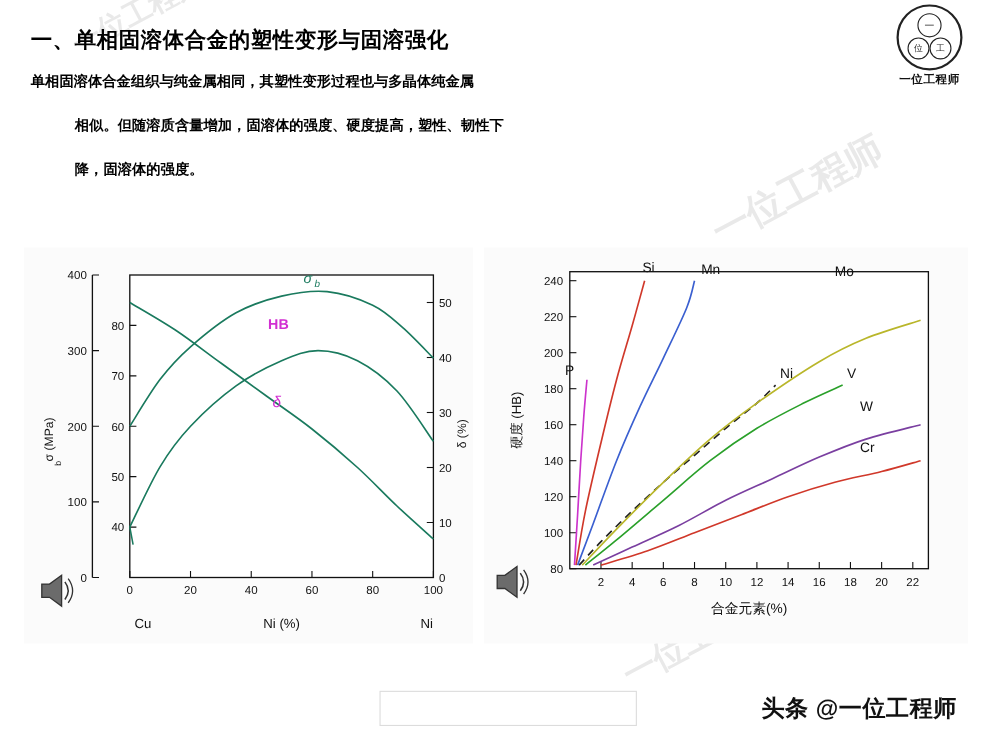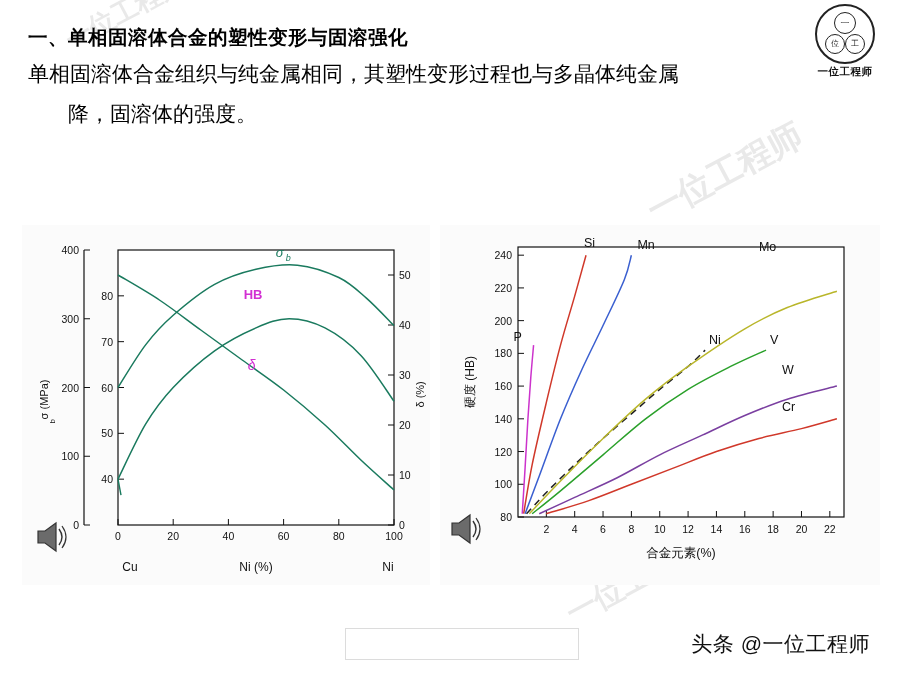--- a/index.html
+++ b/index.html
@@ -12,21 +12,21 @@
   }
   
   .title-block{
     position:absolute;left:28px;top:22px;width:810px;
     color:#000;
   }
   .t-line1{
     font-size:19.5px;font-weight:700;letter-spacing:.5px;line-height:30px;
   }
   .t-line2{
-    font-size:21px;font-weight:400;line-height:36px;margin-top:4px;
+    font-size:13px;font-weight:700;line-height:36px;margin-top:4px;
   }
   .t-indent1{ text-indent:40px; }
   .t-indent2{ text-indent:40px; }
 
   
   .logo{
     position:absolute;right:18px;top:4px;width:74px;height:72px;
     text-align:center;
   }
   .logo-circle{
@@ -67,36 +67,37 @@
   #panel-left{ left:22px;top:225px;width:408px;height:360px;background:#fbfbfb; }
   #panel-right{ left:440px;top:225px;width:440px;height:360px;background:#fbfbfb; }
 
   
   .bottom-box{
     position:absolute;left:345px;top:628px;width:232px;height:30px;
     border:1px solid #dcdcdc;background:#fff;
   }
   .byline{
     position:absolute;right:30px;top:630px;font-size:21px;color:#111;
-    font-weight:400;letter-spacing:.5px;
+    font-weight:700;letter-spacing:.5px;
   }
 
   svg text{ font-family:"Liberation Sans", sans-serif; }
 </style>
 </head>
 <body>
 
 <div class="wm" style="left:60px;top:-6px;font-size:26px;">一位工程师</div>
 <div class="wm" style="left:640px;top:150px;font-size:34px;">一位工程师</div>
 <div class="wm" style="left:140px;top:440px;font-size:34px;">一位工程师</div>
 <div class="wm" style="left:560px;top:560px;font-size:30px;">一位工程师</div>
 
 <div class="title-block">
   <div class="t-line1">一、单相固溶体合金的塑性变形与固溶强化</div>
   <div class="t-line2">单相固溶体合金组织与纯金属相同，其塑性变形过程也与多晶体纯金属</div>
+  <div class="t-line2 t-indent1">相似。但随溶质含量增加，固溶体的强度、硬度提高，塑性、韧性下</div>
   <div class="t-line2 t-indent2">降，固溶体的强度。</div>
 </div>
 
 <div class="logo">
   <div class="logo-circle">
     <div class="logo-c1">一</div>
     <div class="logo-c2">位</div>
     <div class="logo-c3">工</div>
   </div>
   <div class="logo-text">一位工程师</div>

